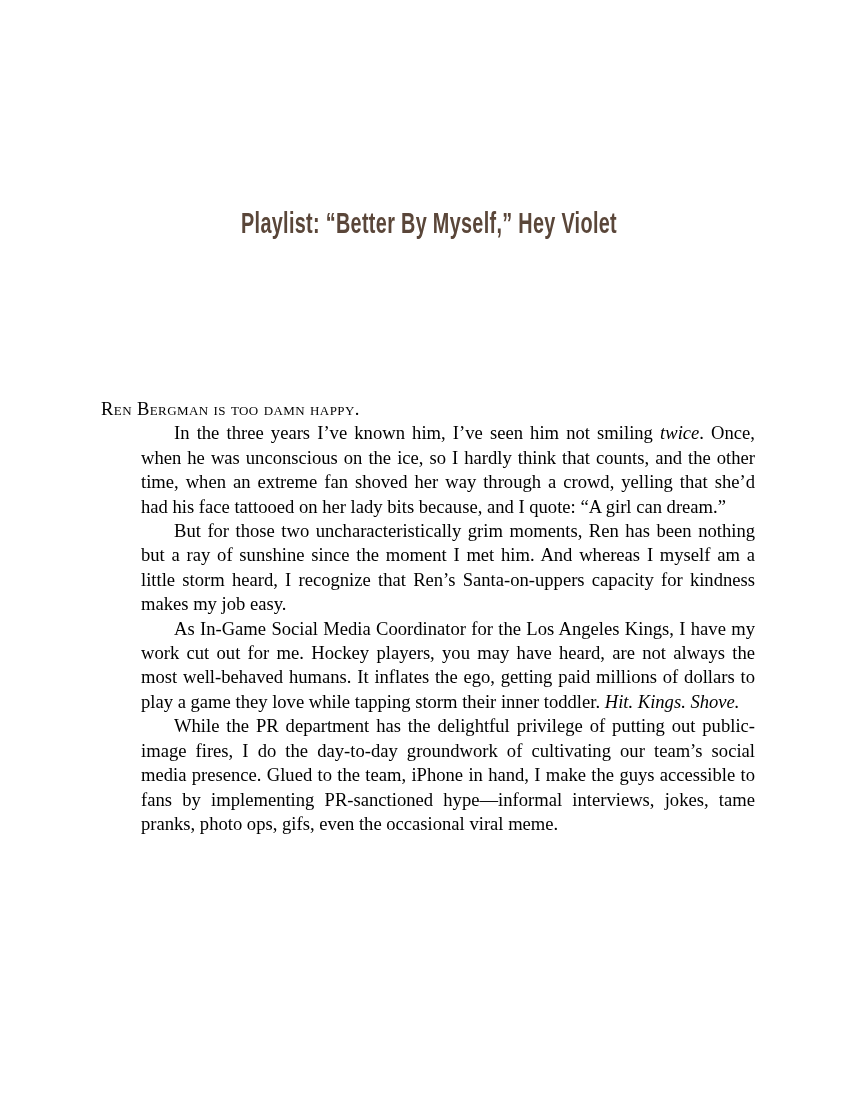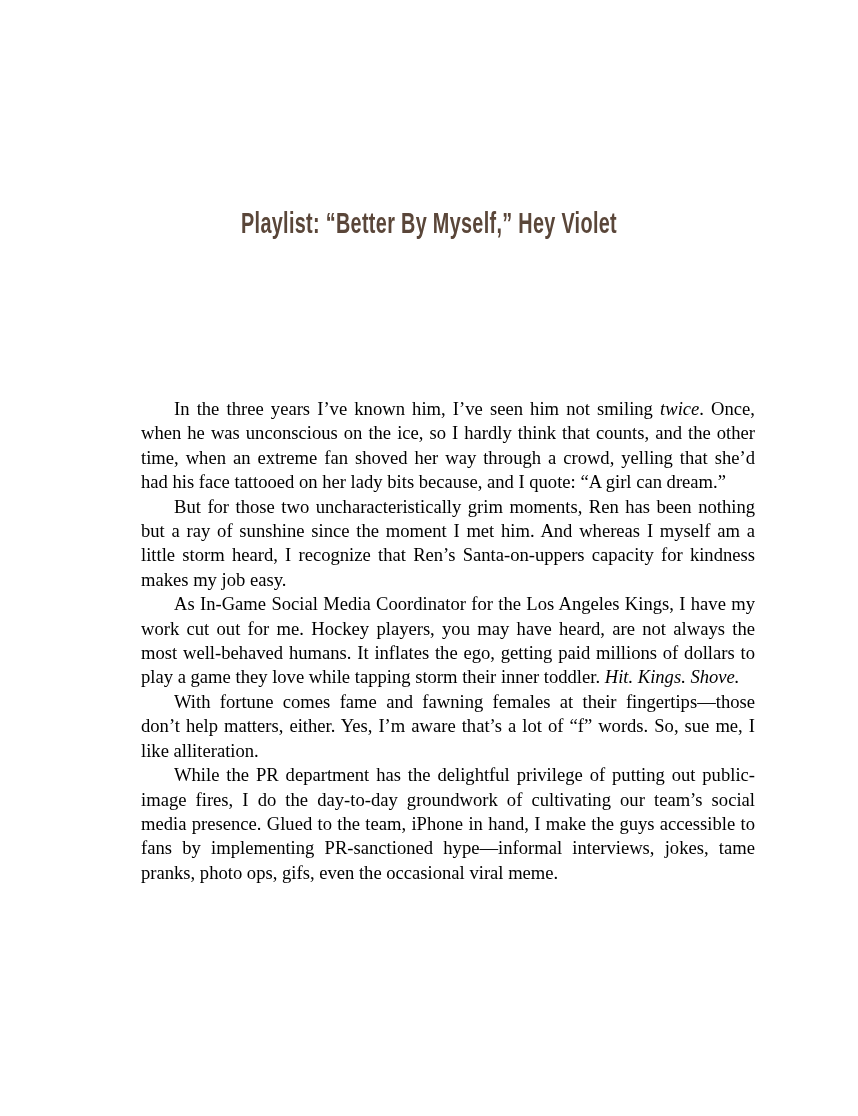--- a/index.html
+++ b/index.html
@@ -58,19 +58,19 @@
   .para em {
     font-style: italic;
   }
 </style>
 </head>
 <body>
 
 <div class="page">
   <h1 class="chapter-heading" style="color: rgb(90, 70, 57);">Playlist: “Better By Myself,” Hey Violet</h1>
   <div class="chapter-body">
+      <p class="para opener"><span>Ren Bergman is too damn happy.</span></p>
       <p class="para indent"><span>In the three years I’ve known him, I’ve seen him not smiling </span><em>twice</em><span>. Once, when he was unconscious on the ice, so I hardly think that counts, and the other time, when an extreme fan shoved her way through a crowd, yelling that she’d had his face tattooed on her lady bits because, and I quote: “A girl can dream.”</span></p>
       <p class="para indent"><span>But for those two uncharacteristically grim moments, Ren has been nothing but a ray of sunshine since the moment I met him. And whereas I myself am a little storm heard, I recognize that Ren’s Santa-on-uppers capacity for kindness makes my job easy.</span></p>
       <p class="para indent"><span>As In-Game Social Media Coordinator for the Los Angeles Kings, I have my work cut out for me. Hockey players, you may have heard, are not always the most well-behaved humans. It inflates the ego, getting paid millions of dollars to play a game they love while tapping storm their inner toddler. </span><em>Hit. Kings. Shove.</em></p>
-      <p class="para indent"><span>With fortune comes fame and fawning females at their fingertips—those don’t help matters, either. Yes, I’m aware that’s a lot of “f” words. So, sue me, I like alliteration.</span></p>
       <p class="para indent"><span>While the PR department has the delightful privilege of putting out public-image fires, I do the day-to-day groundwork of cultivating our team’s social media presence. Glued to the team, iPhone in hand, I make the guys accessible to fans by implementing PR-sanctioned hype—informal interviews, jokes, tame pranks, photo ops, gifs, even the occasional viral meme.</span></p>
     </div>
 </div>
 
 </body></html>

